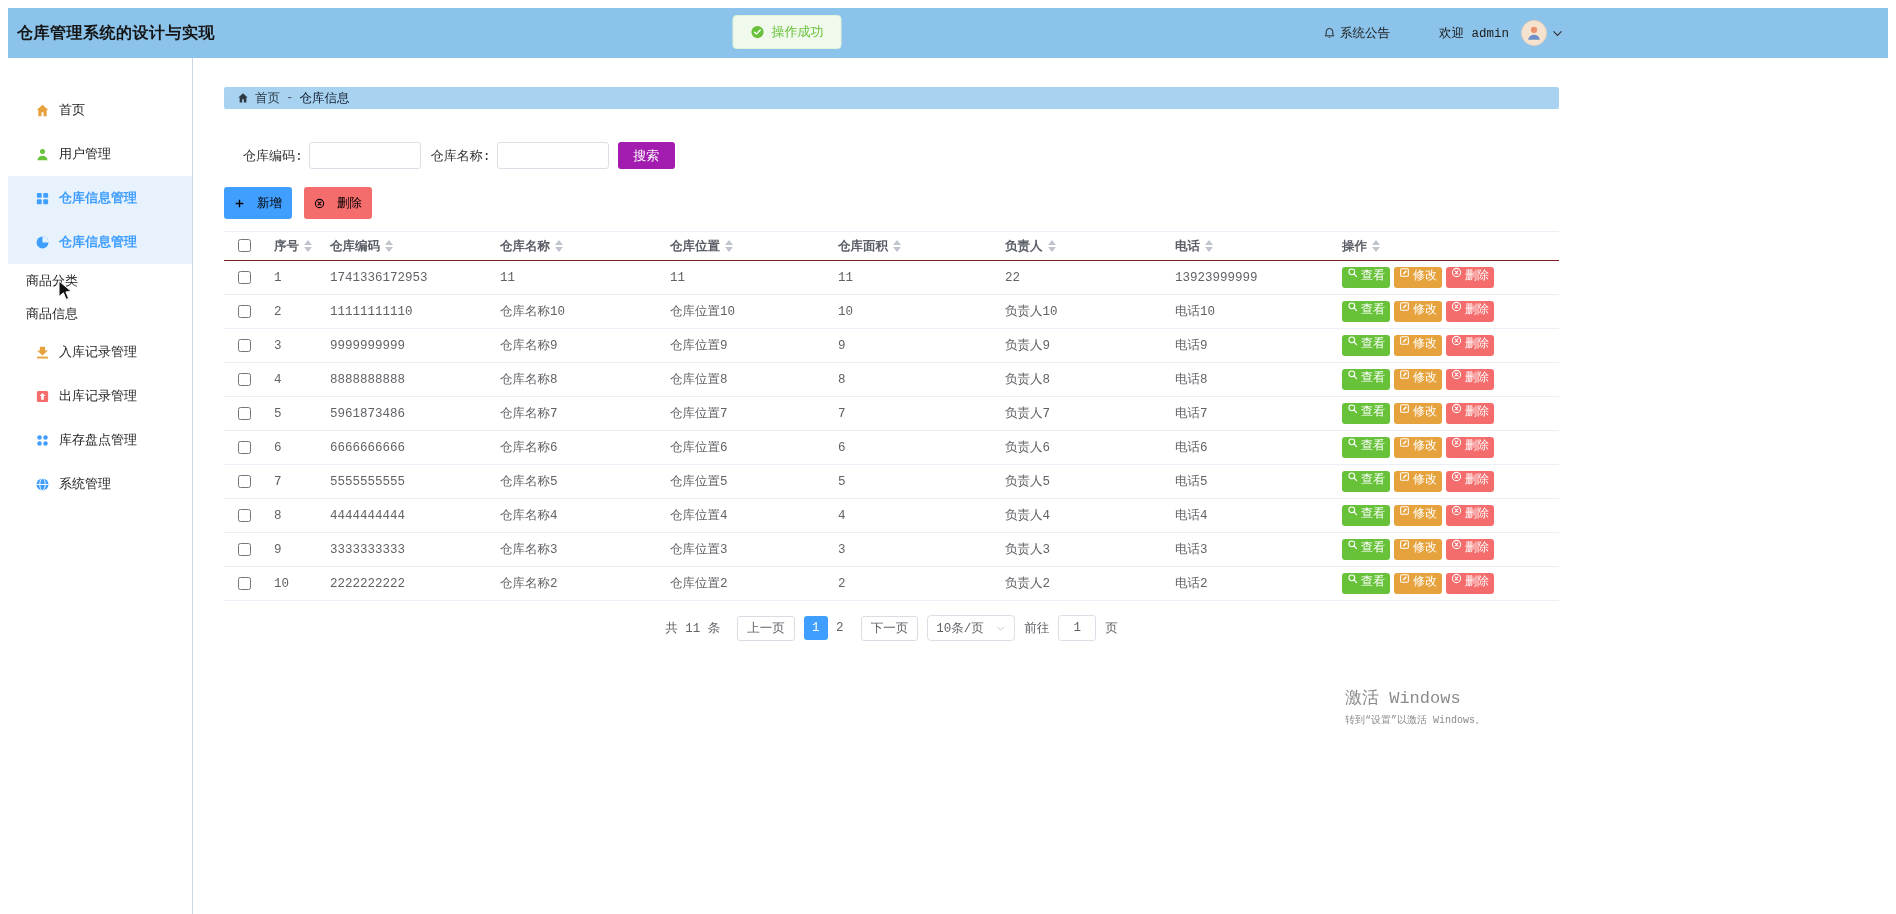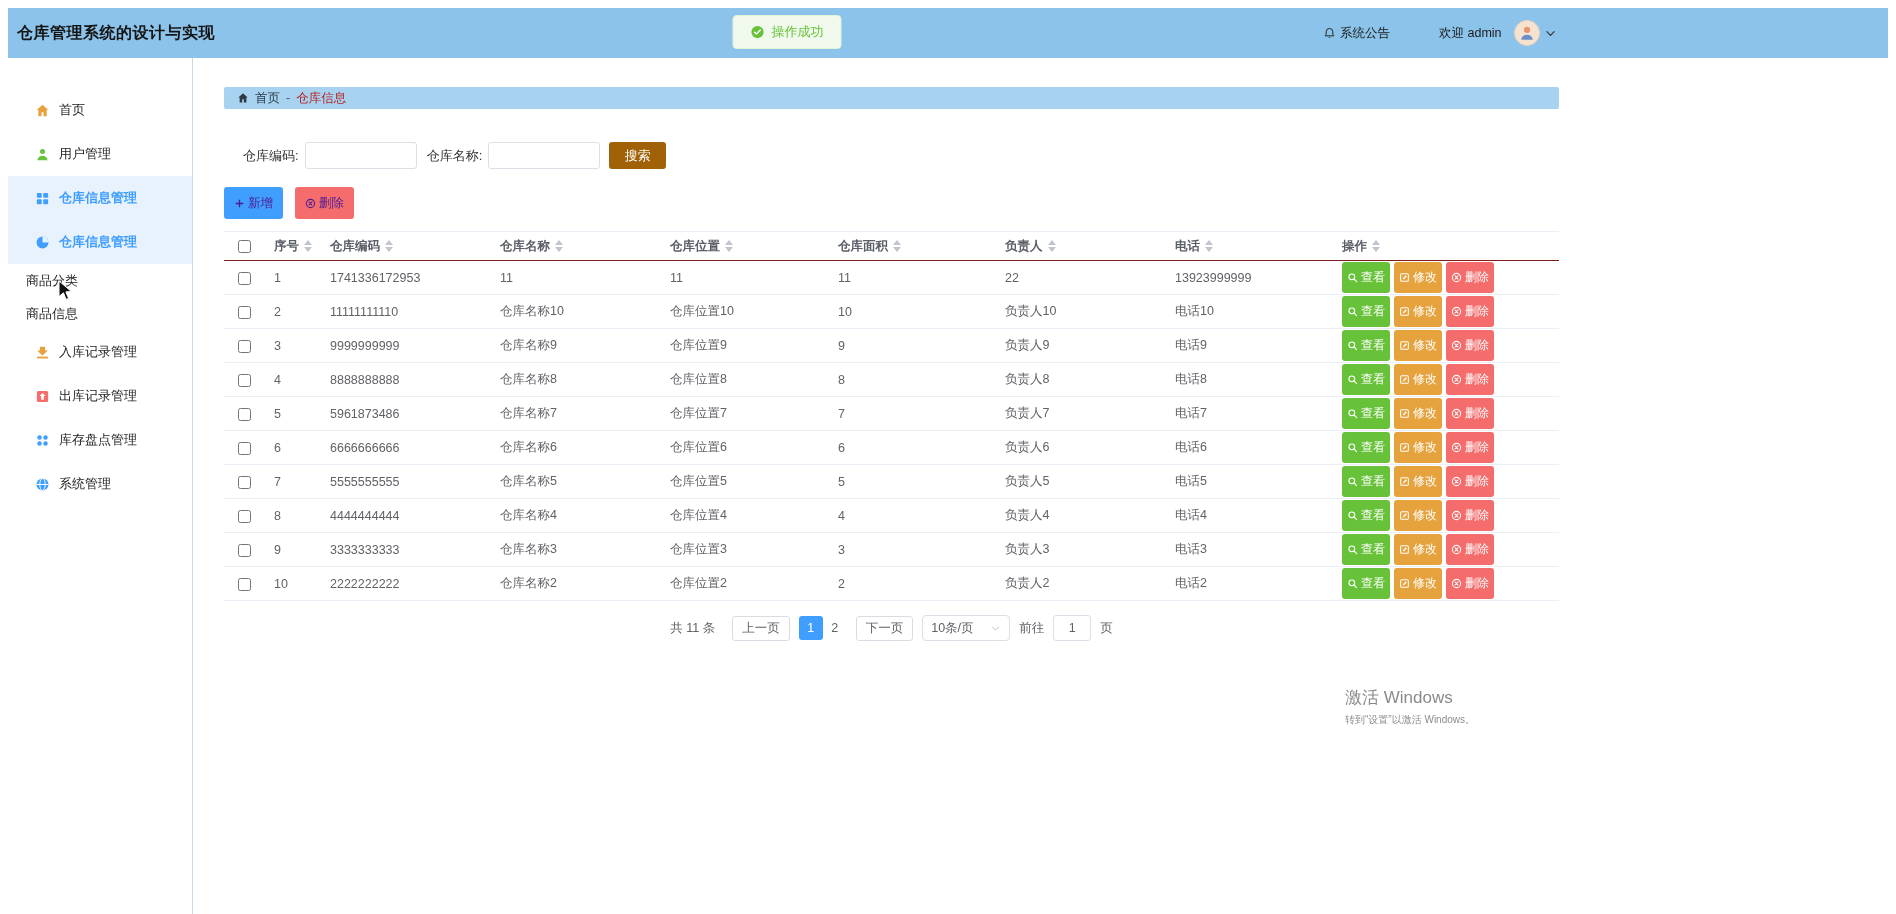--- a/index.html
+++ b/index.html
@@ -2,21 +2,21 @@
 <html><head>
 <meta charset="utf-8">
 <style>
   * { box-sizing: border-box; margin: 0; padding: 0; }
   html,body { width:1896px; height:914px; background:#fff; }
   body { font-family:"Liberation Sans","DejaVu Sans",sans-serif; overflow:hidden; }
   button { font-family:inherit; cursor:pointer; }
   input { font-family:inherit; outline:none; }
 
   .page { position:relative; width:1896px; height:914px; background:#fff; }
-  .app  { position:absolute; left:8px; top:8px; right:8px; bottom:0; }
+  .app  { position:absolute; left:8px; top:8px; right:8px; bottom:0;font-family:Liberation Mono, monospace; }
 
   
   .topbar { position:relative; height:50px; background:#8cc3ea; display:flex; align-items:center; }
   .app-title { font-size:16px; font-weight:bold; color:#141414; padding-left:9px; letter-spacing:0.5px; }
 
   .toast { position:absolute; left:779px; top:7px; transform:translateX(-50%);
            height:34px; background:#f0f9eb; border:1px solid #e1f3d8; border-radius:4px;
            display:flex; align-items:center; gap:7px; padding:0 17px; color:#67c23a; font-size:13px; white-space:nowrap; }
   .toast .t-ic { width:14px; height:14px; display:inline-flex; }
 
@@ -40,52 +40,52 @@
 
   
   .main { position:absolute; left:186px; top:50px; right:0; bottom:0; background:#fff; padding:29px 0 0 30px; }
   .content { width:1335px; }
 
   .breadcrumb-bar { height:22px; background:#a7d3f1; border-radius:2px; display:flex; align-items:center;
                     gap:6px; padding-left:13px; font-size:12.5px; color:#2d3a46; }
   .breadcrumb-bar .h-ic { width:12px; height:12px; display:inline-flex; color:#2d3a46; }
   .bc-home { cursor:pointer; color:#2d3a46; text-decoration:none; }
   .bc-sep { color:#4a5a68; }
-  .bc-current { color:#b91c1c; }
+  .bc-current { color:#0f172a; }
 
   
   .search-row { margin-top:33px; display:flex; align-items:center; padding-left:19px; font-size:13px; color:#303133; height:27px; }
   .search-row .lbl { white-space:nowrap; }
   .inp { width:112px; height:27px; border:1px solid #dcdfe6; border-radius:3px; padding:0 8px; font-size:12.5px; color:#606266; margin-left:6px; }
   .inp2 { margin-left:6px; }
   .lbl2 { margin-left:10px; }
-  .btn-search { margin-left:9px; width:57px; height:27px; background:#a16207; border:none; border-radius:3px; color:#fff; font-size:13px; }
+  .btn-search { margin-left:9px; width:57px; height:27px; background:#a21caf; border:none; border-radius:3px; color:#fff; font-size:13px; }
 
   
   .toolbar { margin-top:18px; display:flex; gap:12px; height:25px; }
-  .btn-std { height:25px; padding:16px 10px; border:none; border-radius:3px; color:#4c1d95; font-size:12.5px;
-             display:inline-flex; align-items:center; gap:3px; }
+  .btn-std { height:25px; padding:16px 10px; border:none; border-radius:3px; color:#000000; font-size:12.5px;
+             display:inline-flex; align-items:center; gap:12px; }
   .btn-add { background:#409eff; }
   .btn-del { background:#f56c6c; }
   .btn-std .ic { width:11px; height:11px; display:inline-flex; }
 
   
   table.grid { margin-top:19px; width:1335px; border-collapse:collapse; table-layout:fixed; font-size:12.5px; color:#606266; }
   .grid th { height:29px; border-top:1px solid #ebeef5; border-bottom:1px solid #7f1d1d; text-align:left;
              padding:0 10px; color:#5a5e66; font-weight:bold; white-space:nowrap; }
   .grid td { height:34px; border-bottom:1px solid #ebeef5; padding:0 10px; white-space:nowrap; overflow:hidden; }
   .col-check { text-align:center !important; padding:0 !important; }
   .grid input[type=checkbox] { width:13px; height:13px; cursor:pointer; vertical-align:middle; }
   .caret { display:inline-flex; flex-direction:column; margin-left:5px; vertical-align:middle; cursor:pointer; }
   .caret i { display:block; width:0; height:0; border-left:4px solid transparent; border-right:4px solid transparent; }
   .caret .up   { border-bottom:5px solid #c0c4cc; margin-bottom:2px; }
   .caret .down { border-top:5px solid #c0c4cc; }
 
-  .btn-mini { height:31px; padding:0 5px; border:none; border-radius:3px; color:#fff; font-size:12px;
-              display:inline-flex; align-items:center; gap:3px; margin-right:4px; vertical-align:middle; }
+  .btn-mini { height:21px; padding:0 5px; border:none; border-radius:3px; color:#fff; font-size:12px;
+              display:inline-flex; align-items:flex-start; gap:3px; margin-right:4px; vertical-align:middle; }
   .btn-view   { background:#67c23a; }
   .btn-edit   { background:#e6a23c; }
   .btn-delrow { background:#f56c6c; }
   .btn-mini .ic { width:11px; height:11px; display:inline-flex; }
 
   
   .pagination { width:1335px; margin-top:14px; display:flex; align-items:center; justify-content:center; gap:9px;
                 font-size:12.5px; color:#606266; }
   .pg-total { margin-right:8px; }
   .pg-btn { height:25px; padding:0 9px; background:#fff; border:1px solid #d9dde3; border-radius:3px; color:#606266; font-size:12.5px; }

